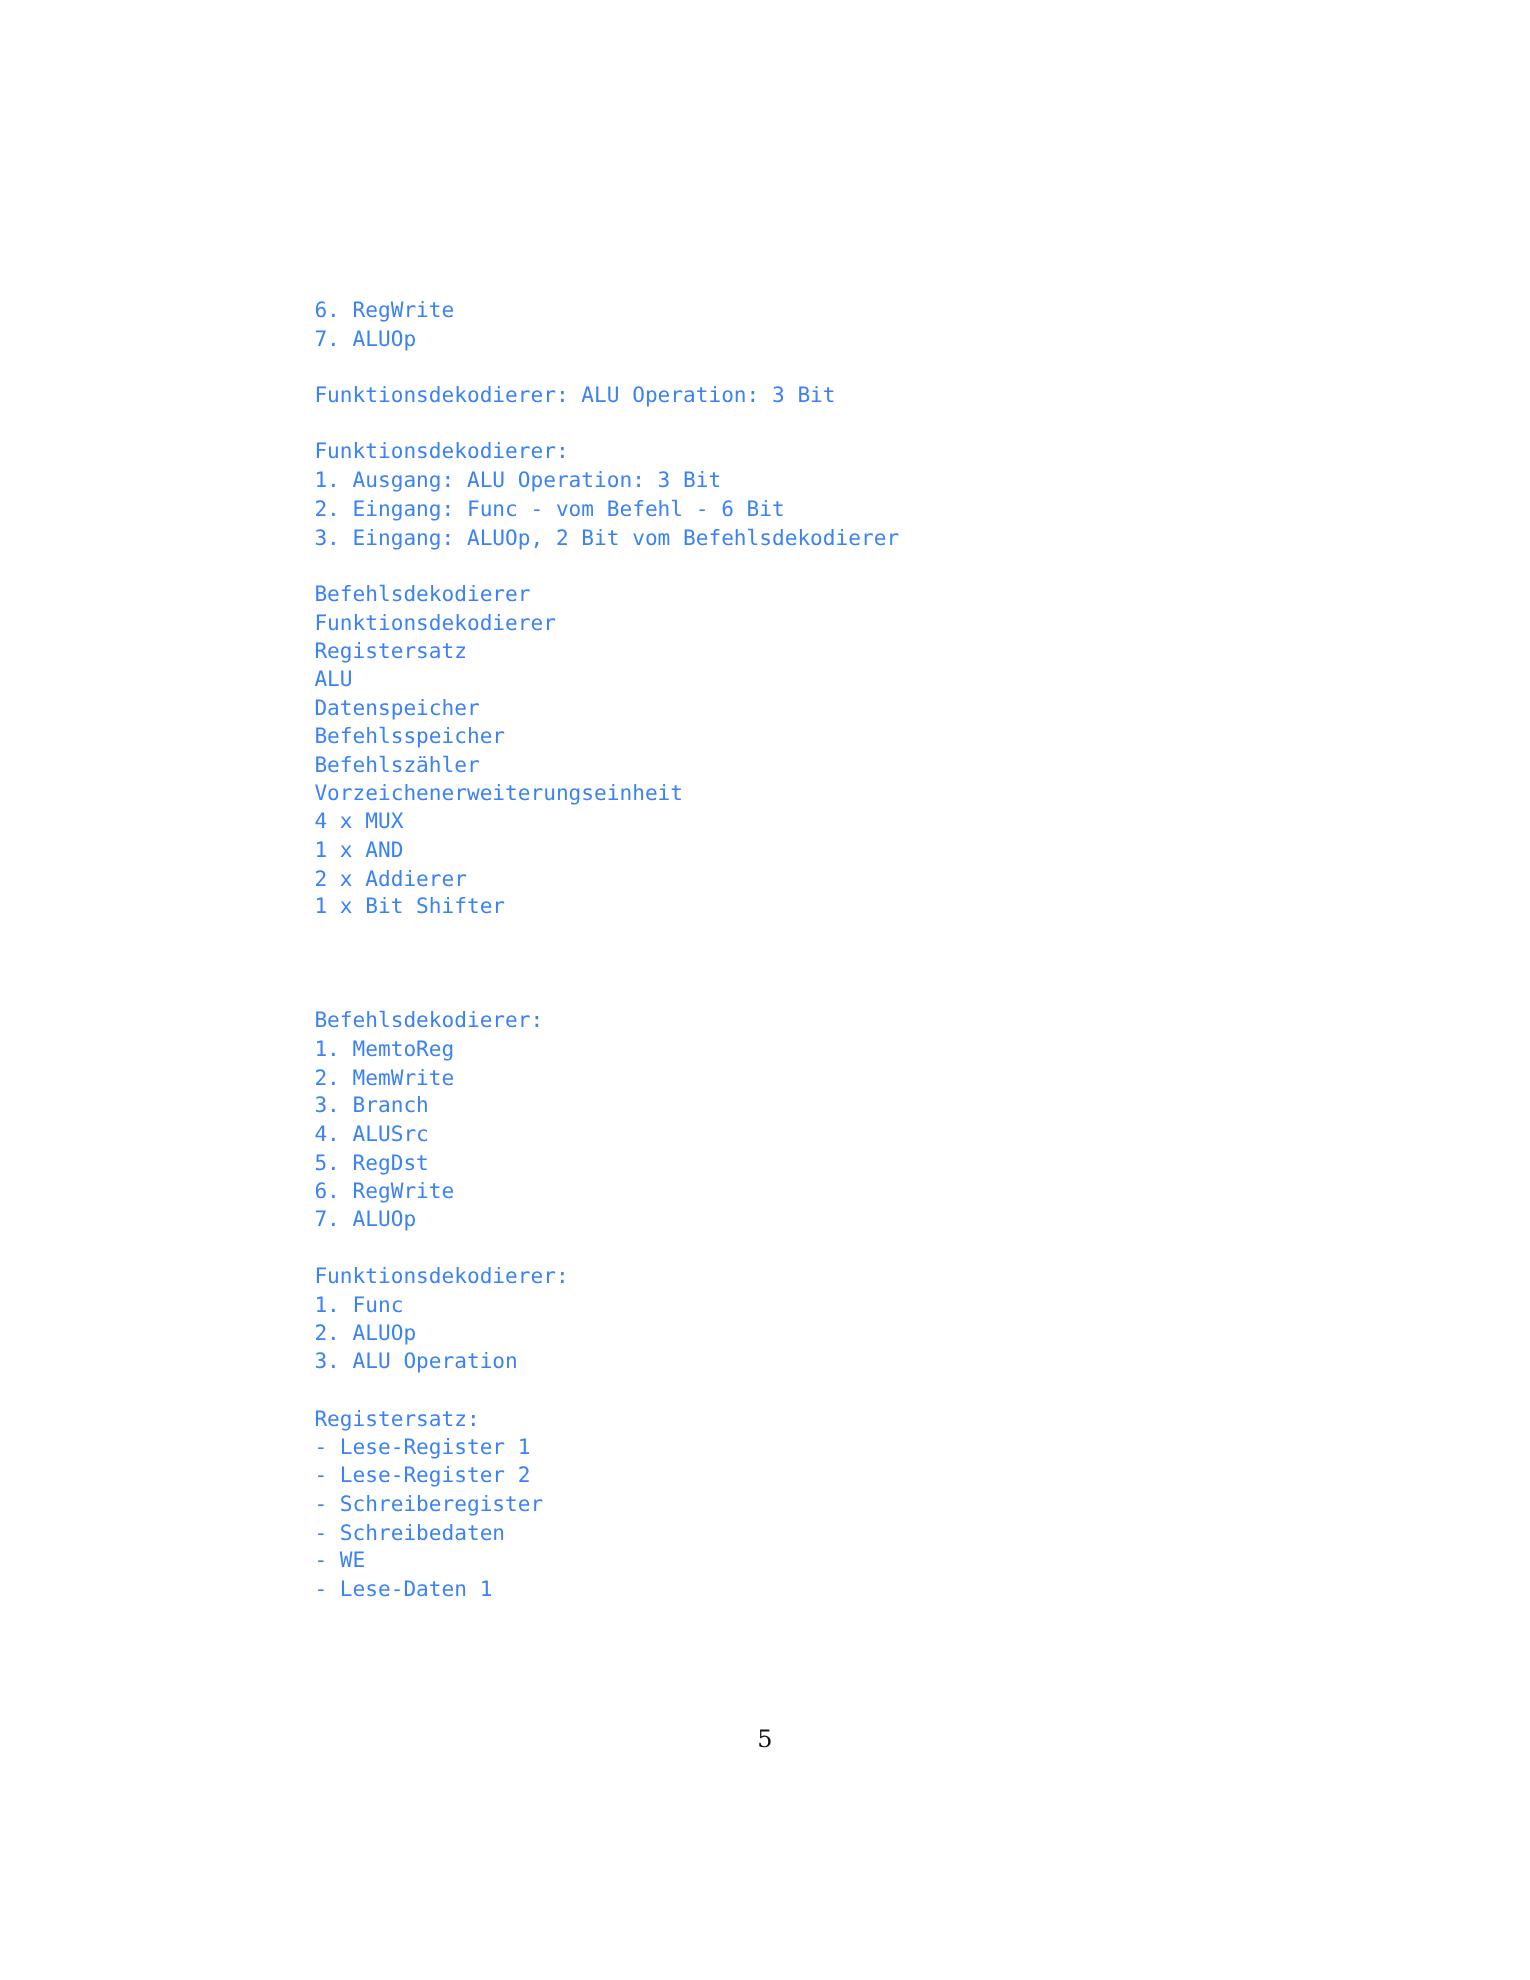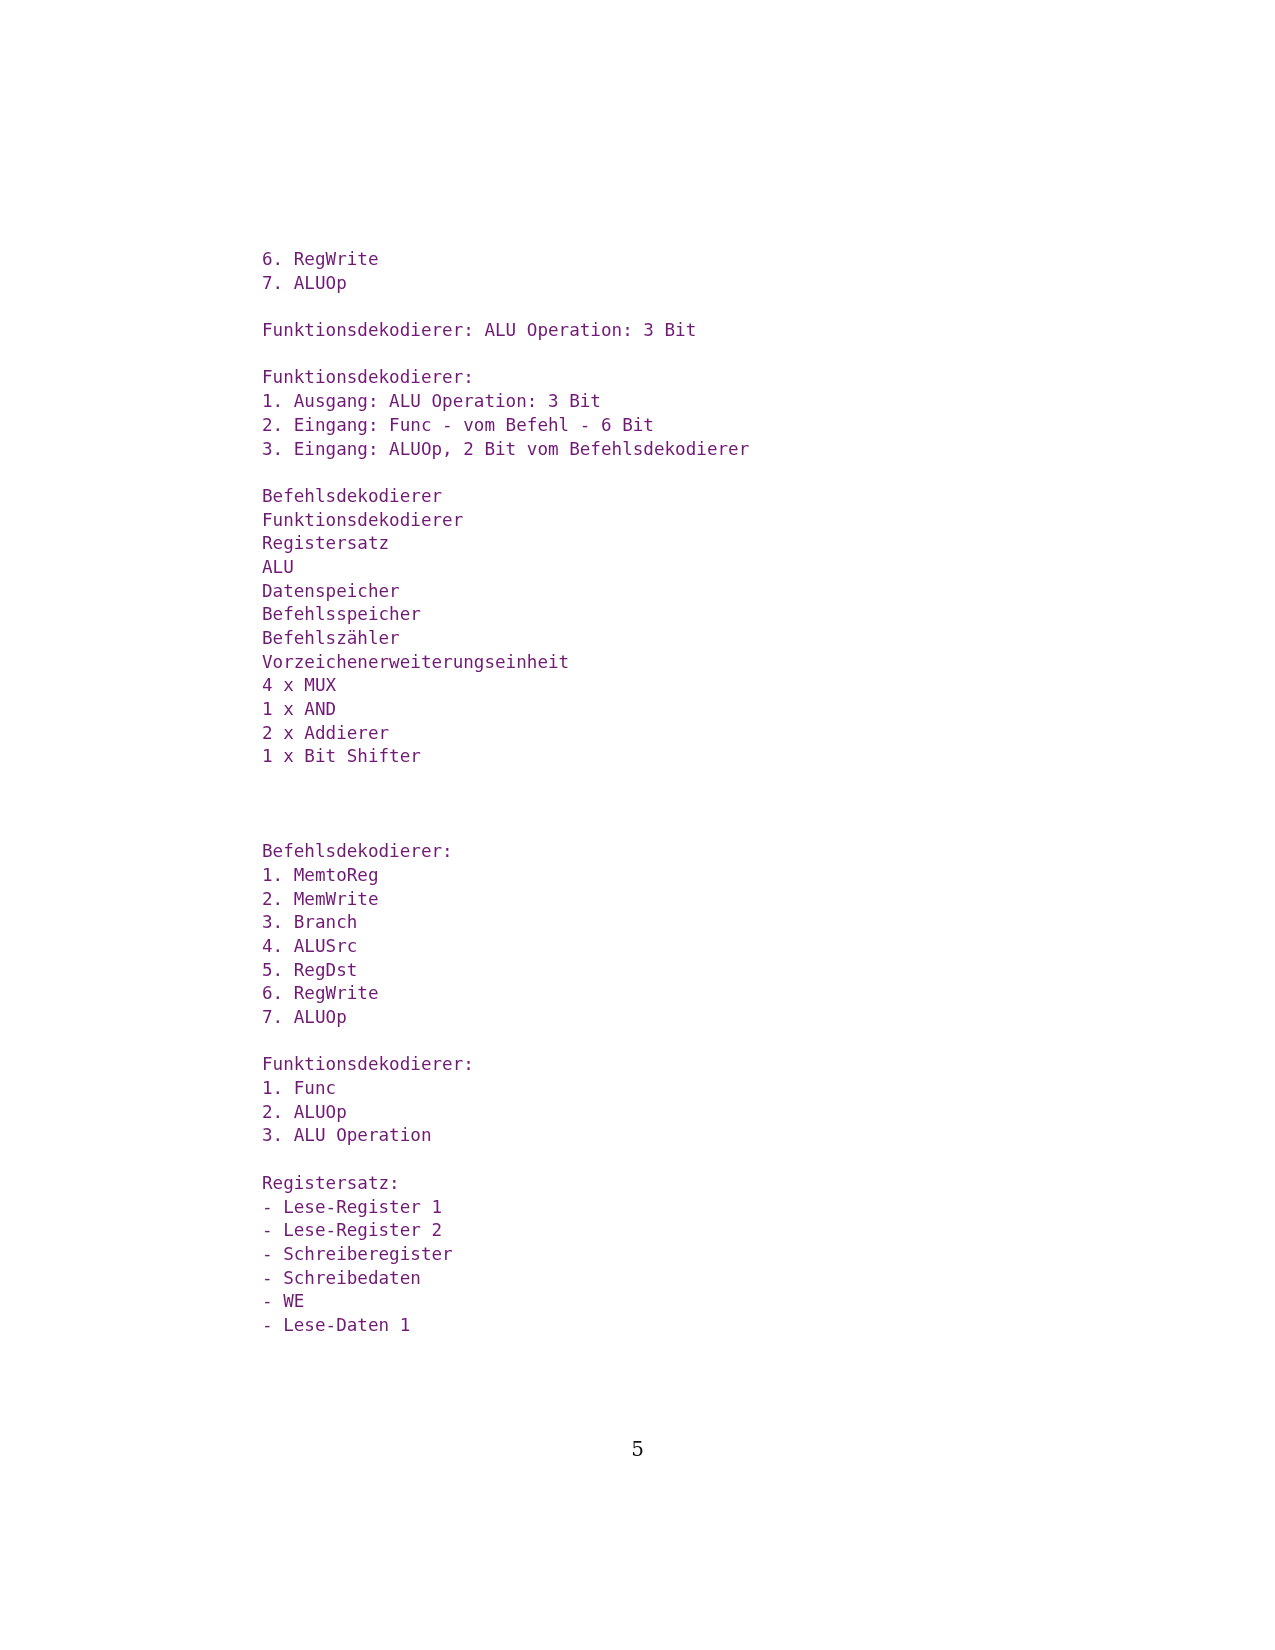--- a/index.html
+++ b/index.html
@@ -15,21 +15,21 @@
     overflow: hidden;
   }
   .text-body {
     position: absolute;
     left: 262px;
     top: 248px;
     width: 760px;
     font-family: "DejaVu Sans Mono", "Liberation Mono", monospace;
     font-size: 17.6px;
     line-height: 23.7px;
-    color: #701a75;
+    color: #3b82f6;
     letter-spacing: 0px;
     white-space: pre;
   }
   .block {
     margin: 0;
     padding: 0;
   }
   .line {
     display: block;
     height: 23.7px;

